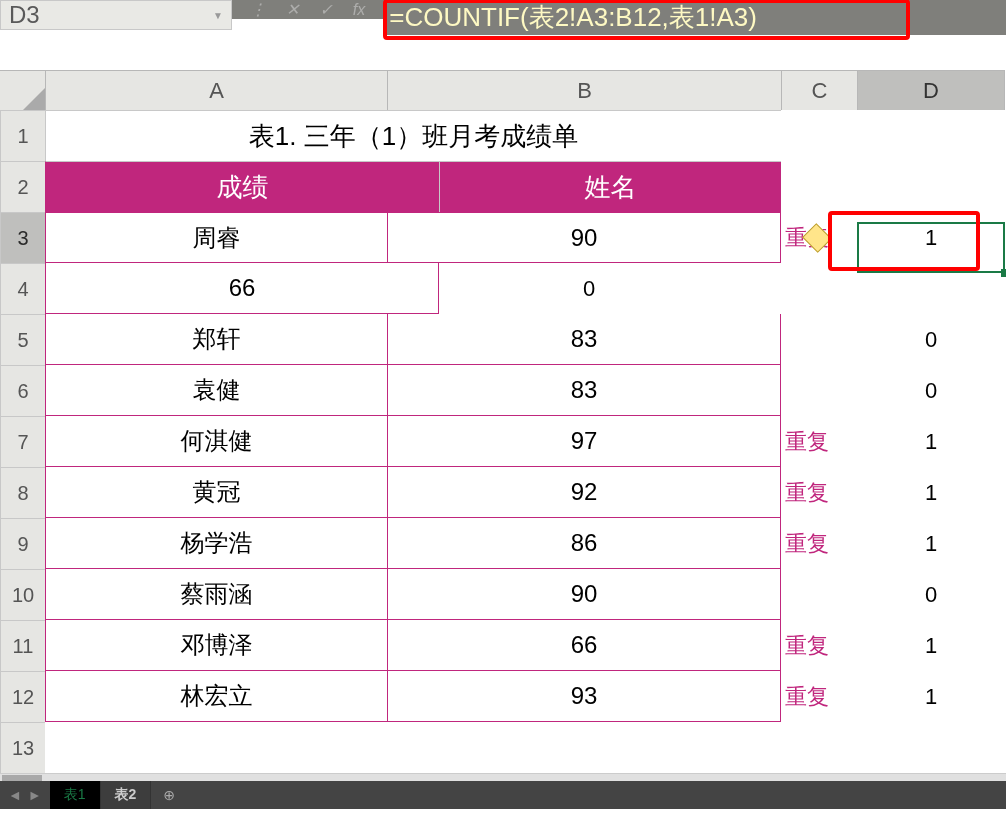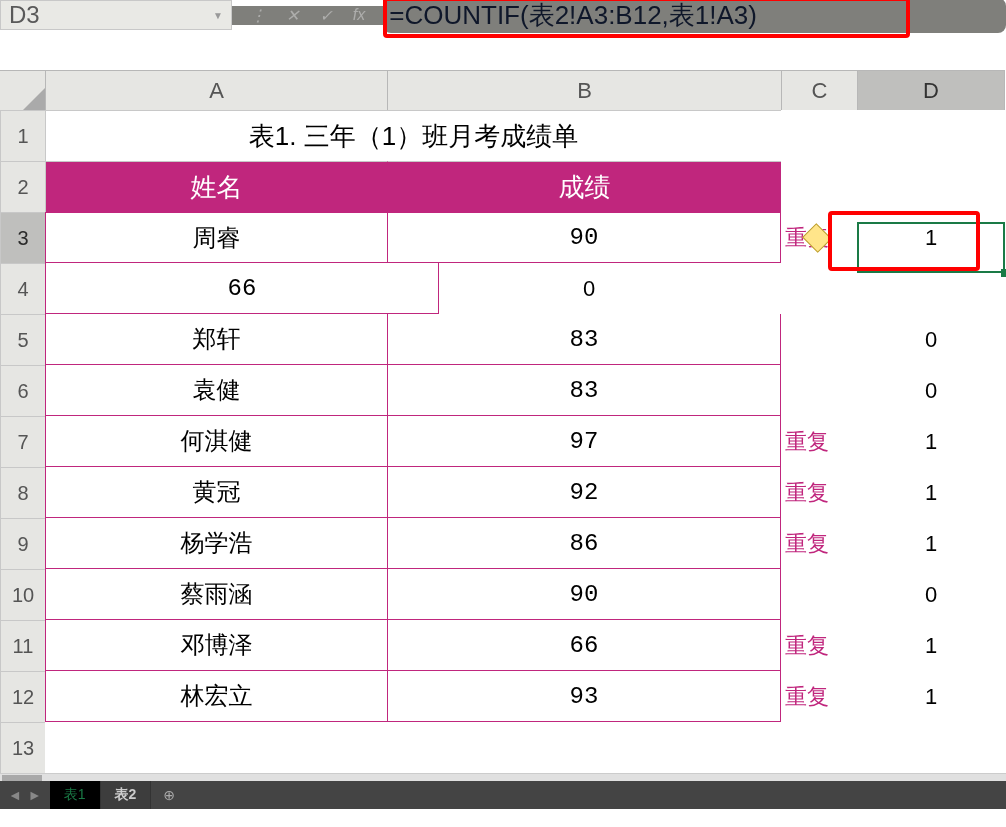--- a/index.html
+++ b/index.html
@@ -8,21 +8,21 @@
   background: #fff;
   width: 1006px;
   height: 827px;
   overflow: hidden;
   position: relative;
 }
 
 
 .formula-row {
   display: flex;
-  align-items: center;
+  align-items: flex-start;
   height: 30px;
 }
 .name-box {
   width: 232px;
   background: #e9e9e5;
   border: 1px solid #c8c8c8;
   display: flex;
   align-items: center;
   padding: 0 8px;
   font-size: 24px;
@@ -41,24 +41,23 @@
   padding: 0 18px;
   color: #ccc;
 }
 .fb-icon { font-size: 16px; opacity: .6; font-style: italic; }
 .fb-rest {
   flex: 1;
   background: #7f7f7b;
   display: flex;
   align-items: center;
   padding-left: 6px;
-  color: #0f172a;
+  color: #fef9c3;
   font-size: 26px;
   position: relative;
-  border-radius: 8px;
 }
 .formula-highlight {
   position: absolute;
   left: 0;
   top: -1px;
   height: 41px;
   width: 527px;
   border: 4px solid #ff0000;
   border-radius: 4px;
   pointer-events: none;
@@ -147,21 +146,21 @@
   font-size: 26px;
   border-top: 1px solid #c8c8c8;
 }
 .row2 .col-a { border-left: 1px solid #c8c8c8; }
 .row2 .col-b { border-left: 1px solid #c0267d; }
 
 
 .data .col-a, .data .col-b {
   border: 1px solid #c0267d;
   border-top: none;
-  font-family: Liberation Mono, monospace;
+  font-family: Liberation Sans, sans-serif;
 }
 .data:first-of-type .col-a, .data:first-of-type .col-b { border-top: 1px solid #c0267d; }
 .data .col-a { border-right: none; }
 .col-c { color:#c0267d; font-family:"SimSun",sans-serif; font-size:22px; padding-left:4px;}
 .col-d { font-family:"SimSun",sans-serif; color:#000; font-size:22px; }
 
 
 .d3-highlight {
   position: absolute;
   border: 4px solid #ff0000;
@@ -252,22 +251,22 @@
 
 <div class="row row1">
   <div class="rh">1</div>
   <div class="cell merged title-cell">表1. 三年（1）班月考成绩单</div>
   <div class="cell col-c"></div>
   <div class="cell col-d"></div>
 </div>
 
 <div class="row row2">
   <div class="rh">2</div>
+  <div class="cell col-b hd-cell">成绩</div>
   <div class="cell col-a hd-cell">姓名</div>
-  <div class="cell col-b hd-cell">成绩</div>
   <div class="cell col-c"></div>
   <div class="cell col-d"></div>
 </div>
 
 <div id="data-rows">
     <div class="row data">
       <div class="rh active">3</div>
       <div class="cell col-a">周睿</div>
       <div class="cell col-b">90</div>
       <div class="cell col-c">重复</div>

